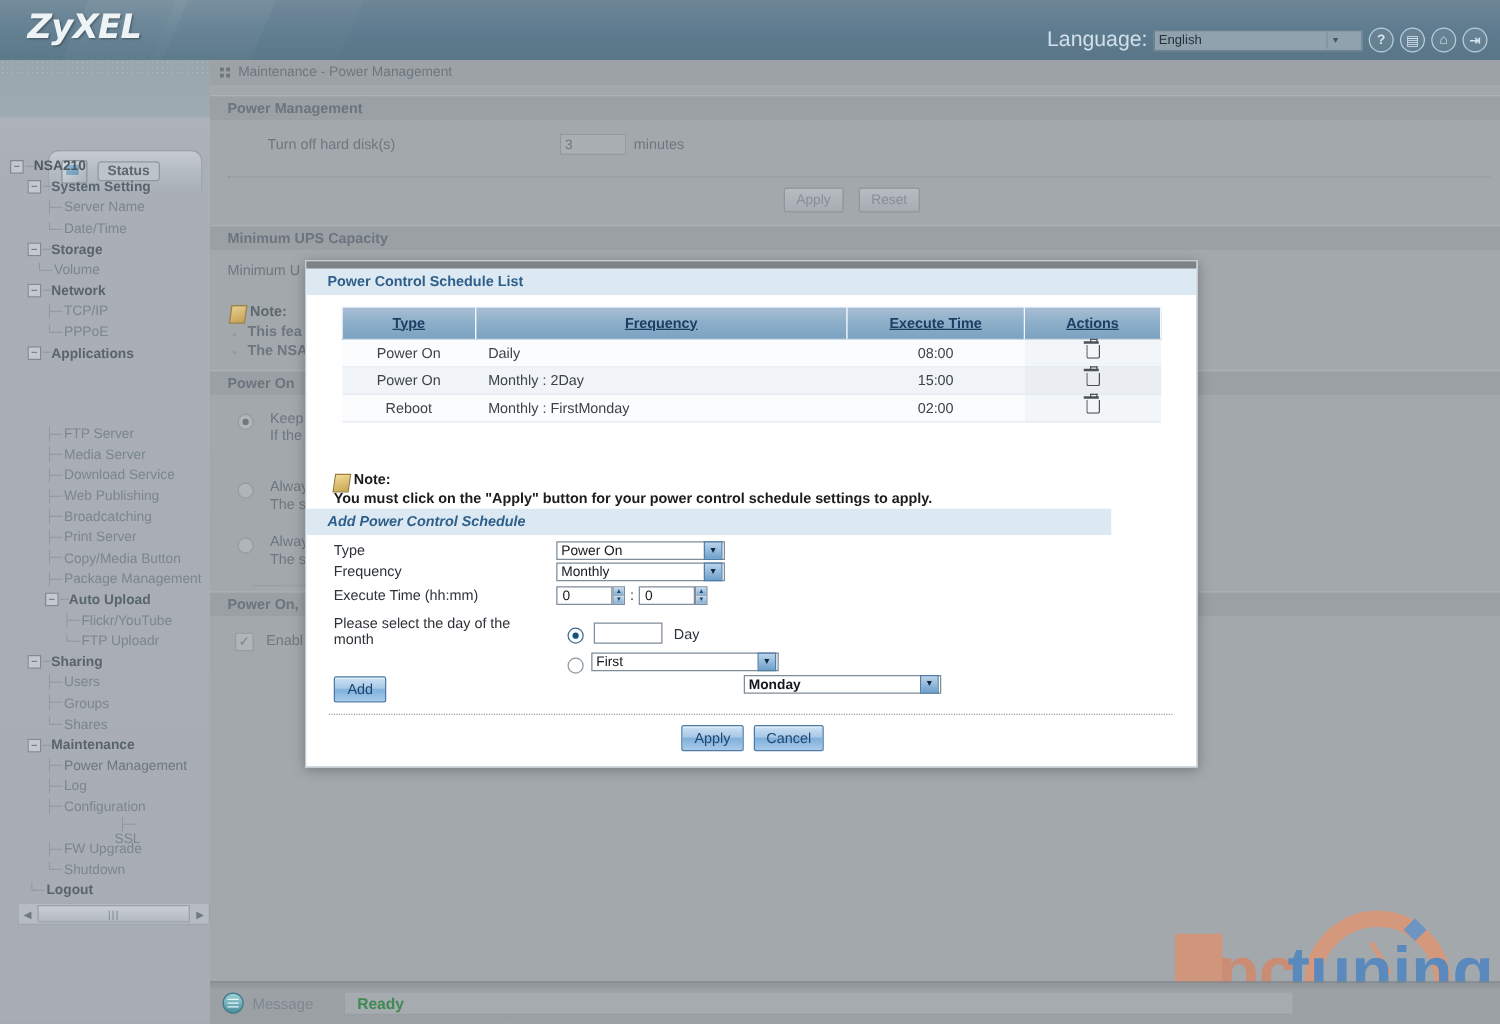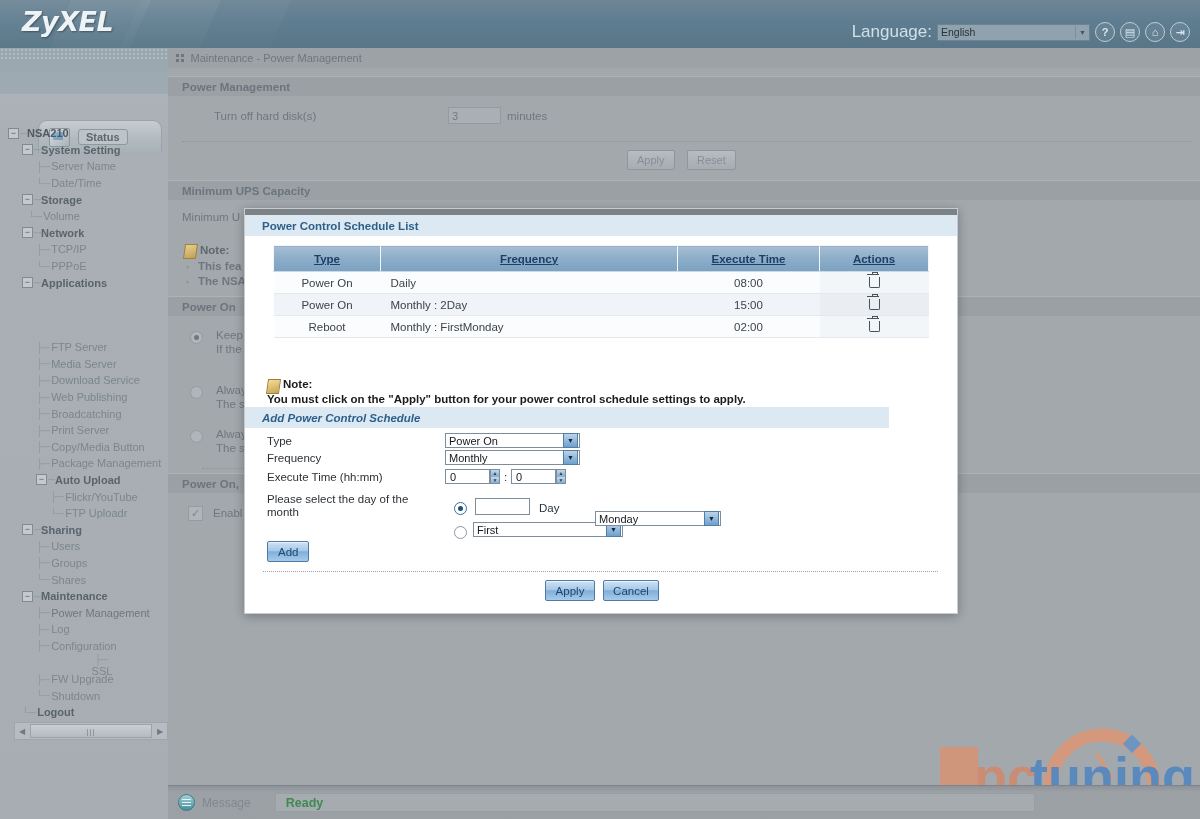--- a/index.html
+++ b/index.html
@@ -26,21 +26,21 @@
     position:absolute;left:22px;top:6px;
     font-family:"DejaVu Sans",sans-serif;
     font-size:27px;font-weight:bold;font-style:italic;
     color:#eef3f6;letter-spacing:-.5px;
     text-shadow:1px 1px 2px rgba(0,0,0,.35);
   }
   #lang-bar{position:absolute;right:10px;top:22px;display:flex;align-items:center;gap:5px;}
   #lang-label{color:#cfe0ea;font-size:17px;}
   #lang-select{
     width:148px;height:15px;display:flex;align-items:center;justify-content:space-between;
-    background:#8fa2ad;border:1px solid #6d8391;font-size:10.5px;color:#27323a;padding:0 0 0 3px;
+    background:#8fa2ad;border:1px solid #6d8391;font-size:10.5px;color:#27323a;padding:0 14px 0 3px;
   }
   #lang-select .arrow{
     width:13px;height:13px;background:#8fa2ad;border-left:1px solid #7b909d;
     display:flex;align-items:center;justify-content:center;font-size:7px;color:#45545e;
   }
   .hdr-icon{
     width:18px;height:18px;border-radius:50%;
     border:1.5px solid #b9cfdb;color:#d6e6ef;
     display:flex;align-items:center;justify-content:center;
     font-size:11px;font-weight:bold;background:rgba(255,255,255,.06);
@@ -563,21 +563,21 @@
   <div class="m-lbl" style="left:22px;top:284px;width:160px;line-height:13px;">Please select the day of the month</div>
   <div class="m-radio on" style="left:209px;top:293px;"></div>
   <div class="m-txt" style="left:230px;top:289px;width:55px;height:17px;"></div>
   <div class="m-lbl" style="left:294px;top:293px;">Day</div>
 
   <div class="m-radio" style="left:209px;top:317px;"></div>
   <div class="m-sel" style="left:228px;top:313px;width:150px;">
     <span>First</span>
     <span class="arw">▼</span>
   </div>
-  <div class="m-sel" style="left:350px;top:302px;width:126px;">
+  <div class="m-sel" style="left:350px;top:331px;width:158px;font-weight:bold;">
     <span>Monday</span>
     <span class="arw">▼</span>
   </div>
 
   <div class="m-btn" style="left:22px;top:332px;">Add</div>
   <div class="m-dotted" style="left:18px;top:362px;width:675px;"></div>
   <div class="m-btn" style="left:300px;top:371px;width:48px;padding:0;">Apply</div>
   <div class="m-btn" style="left:358px;top:371px;width:54px;padding:0;">Cancel</div>
 </div>
 

